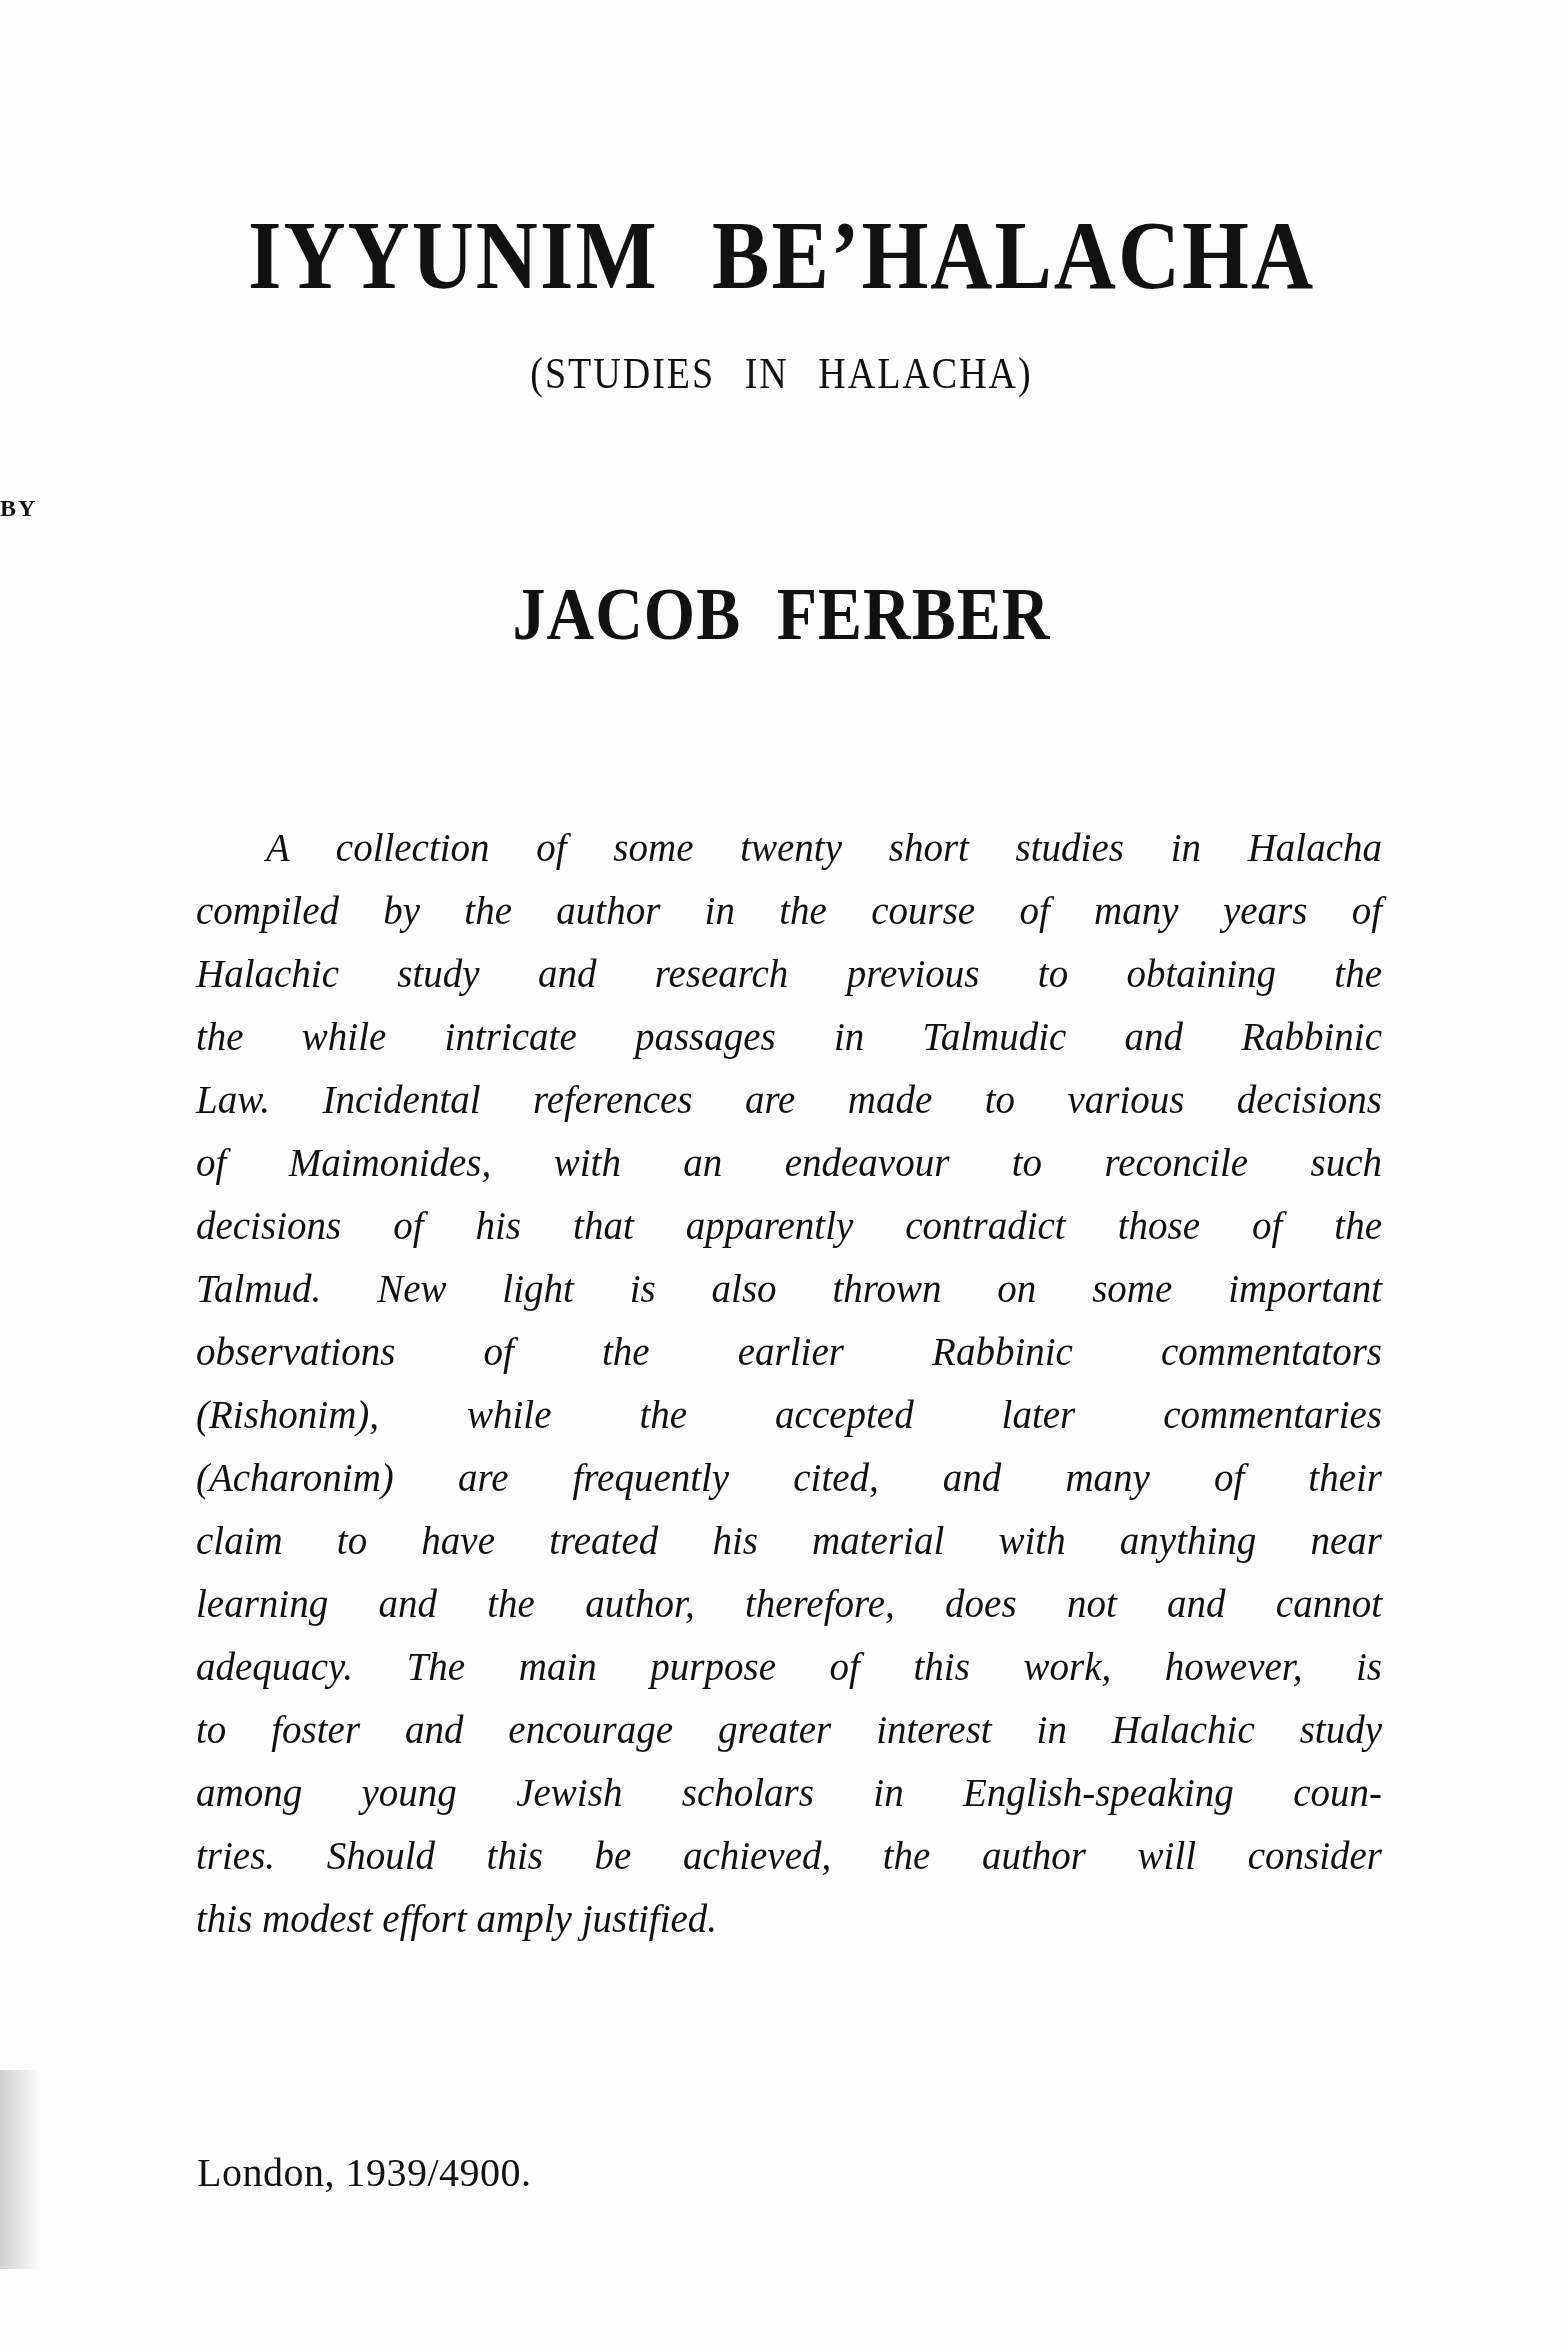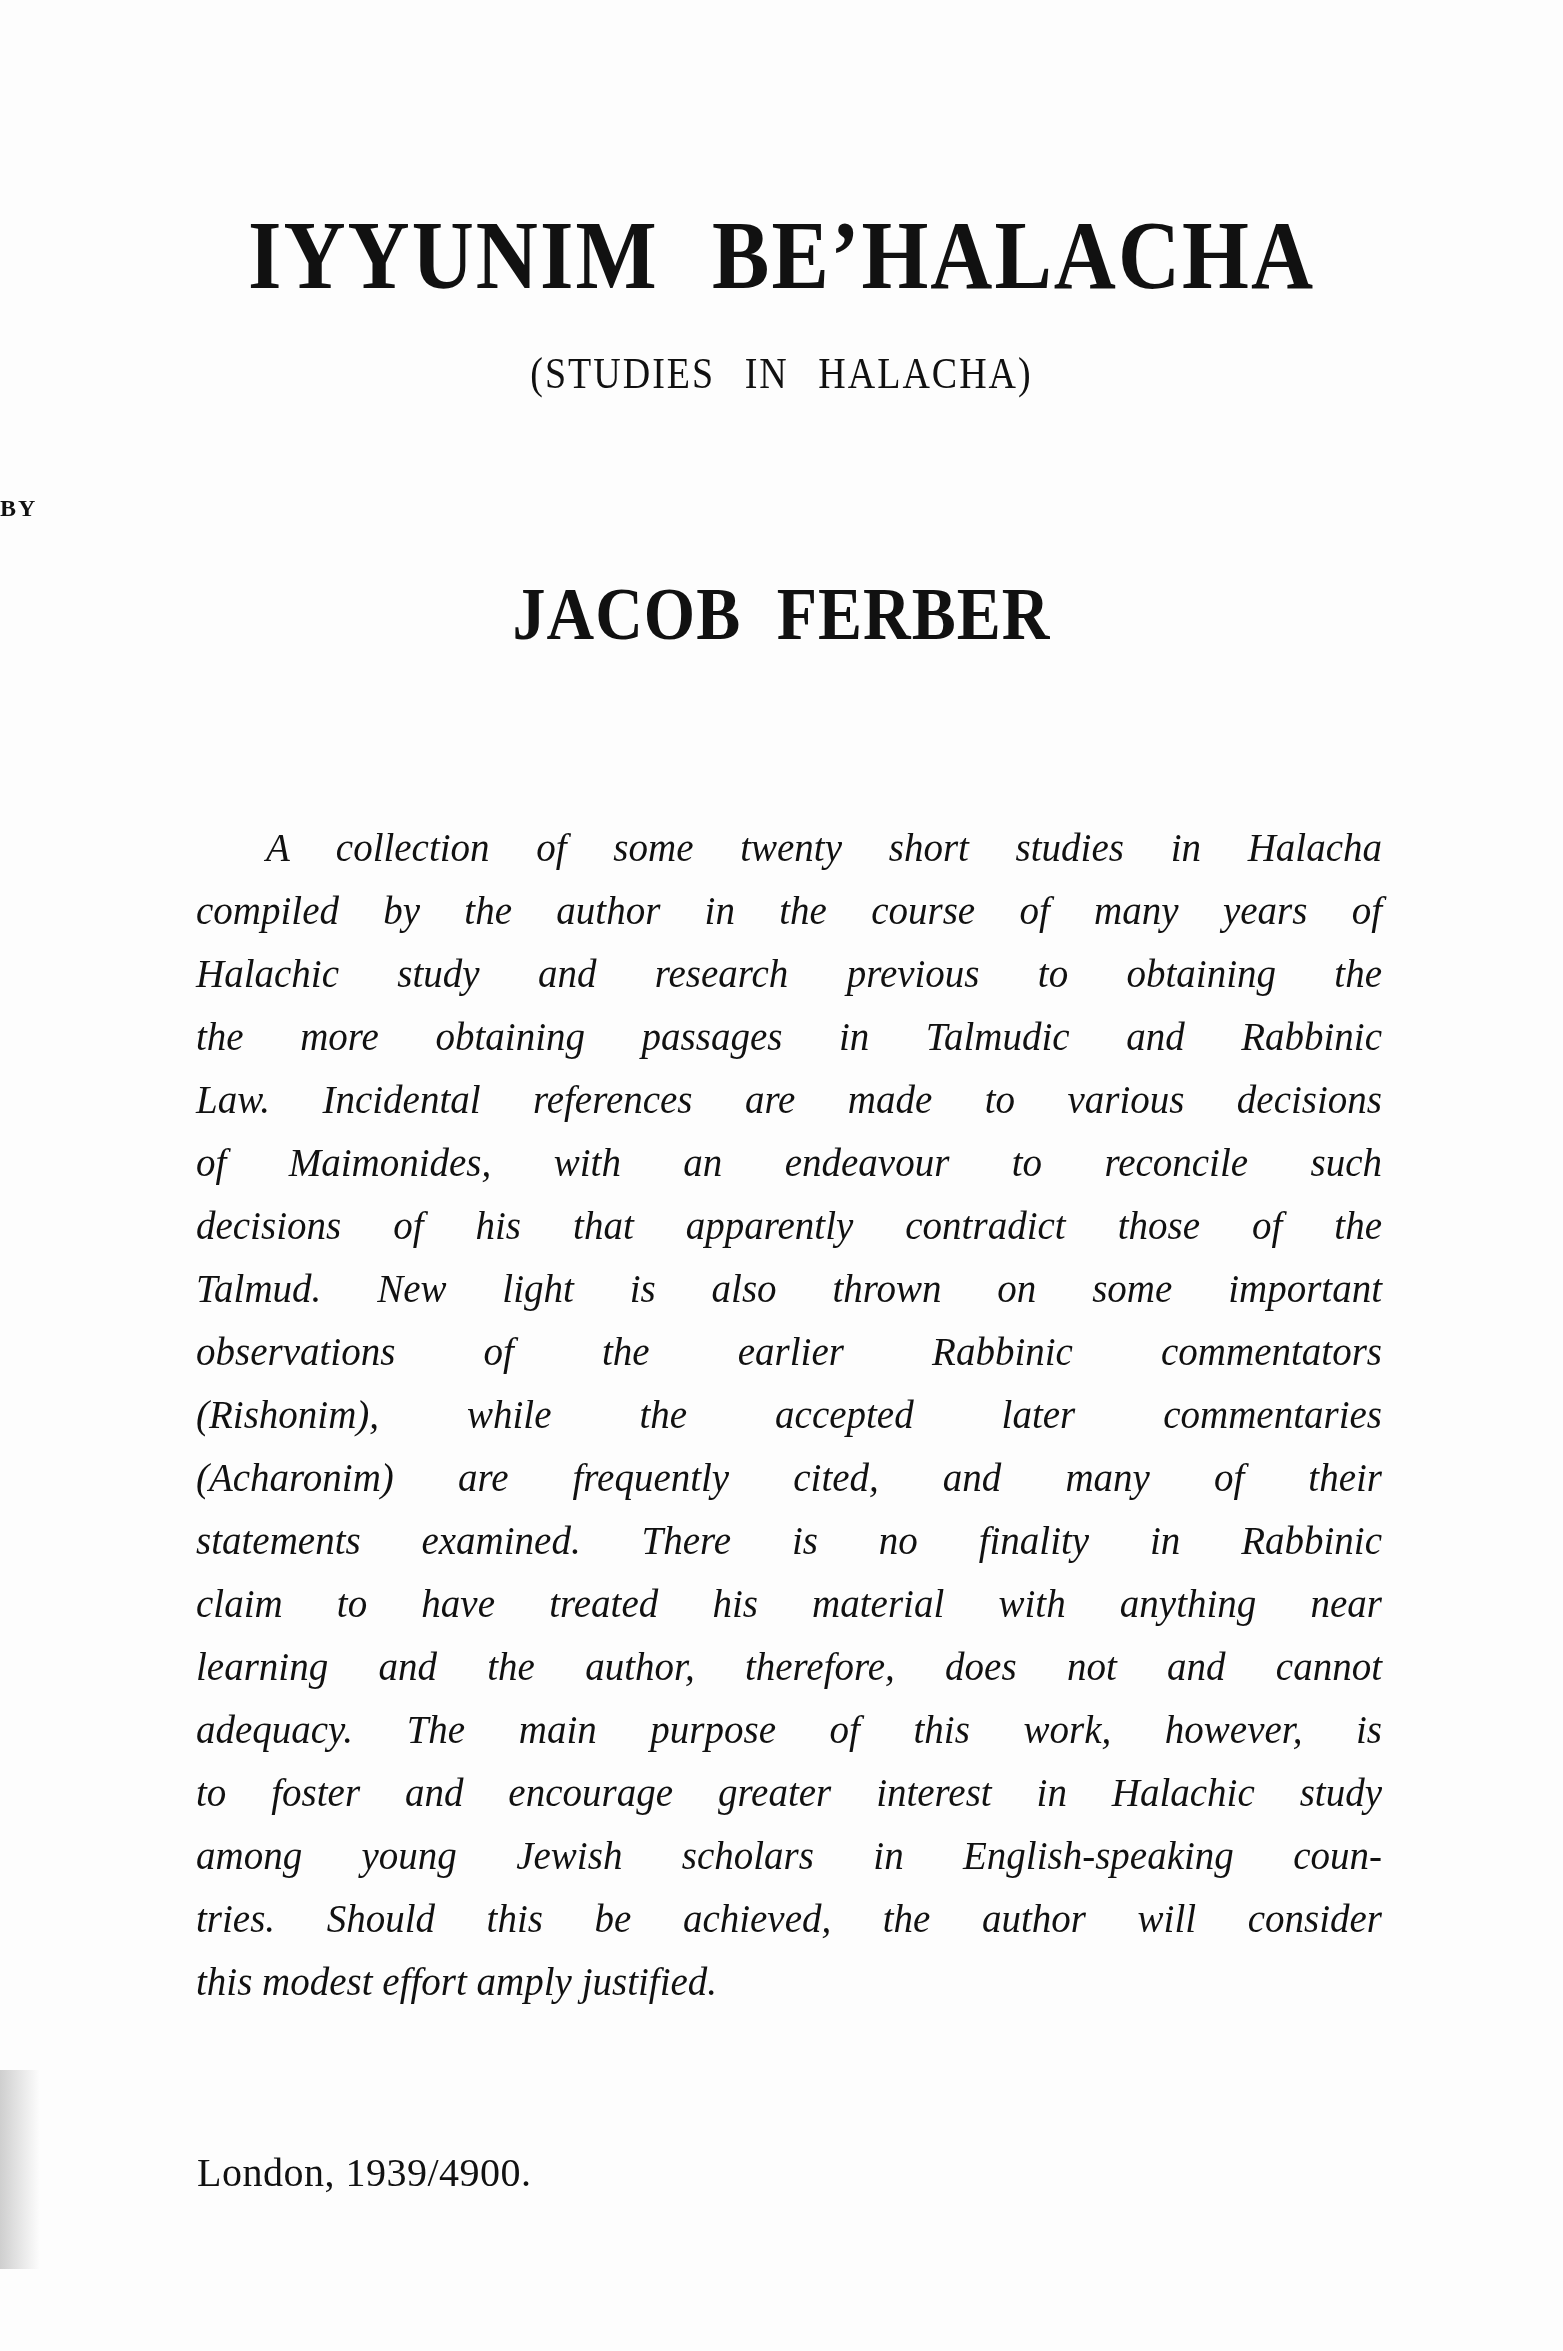--- a/index.html
+++ b/index.html
@@ -62,29 +62,28 @@
 
 <div class="title">IYYUNIM BE’HALACHA</div>
 <div class="subtitle">(STUDIES IN HALACHA)</div>
 <div class="by">BY</div>
 <div class="author">JACOB FERBER</div>
 
 <div class="body-text">
   <span class="body-line indent">A collection of some twenty short studies in Halacha</span>
   <span class="body-line">compiled by the author in the course of many years of</span>
   <span class="body-line">Halachic study and research previous to obtaining the</span>
-  <span class="body-line">the more obtaining passages in Talmudic and Rabbinic</span>
+  <span class="body-line">the while intricate passages in Talmudic and Rabbinic</span>
   <span class="body-line">Law. Incidental references are made to various decisions</span>
   <span class="body-line">of Maimonides, with an endeavour to reconcile such</span>
   <span class="body-line">decisions of his that apparently contradict those of the</span>
   <span class="body-line">Talmud. New light is also thrown on some important</span>
   <span class="body-line">observations of the earlier Rabbinic commentators</span>
   <span class="body-line">(Rishonim), while the accepted later commentaries</span>
   <span class="body-line">(Acharonim) are frequently cited, and many of their</span>
-  <span class="body-line">statements examined. There is no finality in Rabbinic</span>
   <span class="body-line">claim to have treated his material with anything near</span>
   <span class="body-line">learning and the author, therefore, does not and cannot</span>
   <span class="body-line">adequacy. The main purpose of this work, however, is</span>
   <span class="body-line">to foster and encourage greater interest in Halachic study</span>
   <span class="body-line">among young Jewish scholars in English-speaking coun-</span>
   <span class="body-line">tries. Should this be achieved, the author will consider</span>
   <span class="body-line last">this modest effort amply justified.</span>
 </div>
 
 <div class="dateline">London, 1939/4900.</div>

